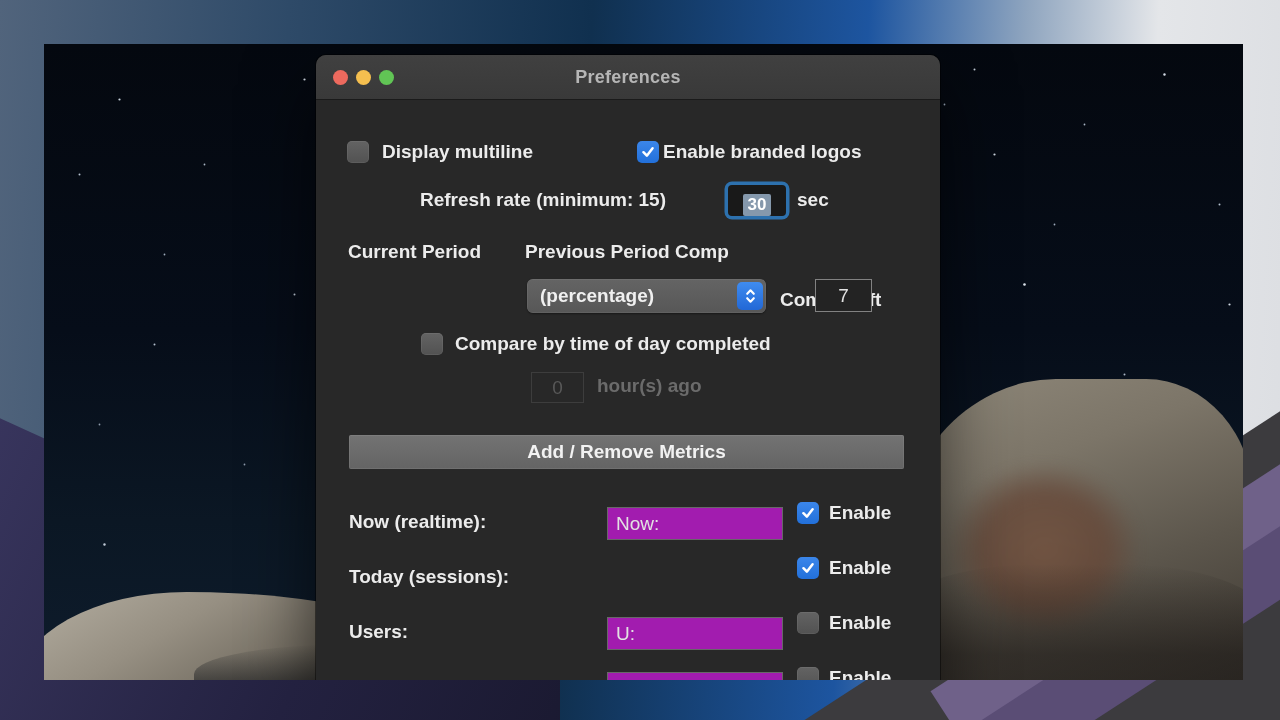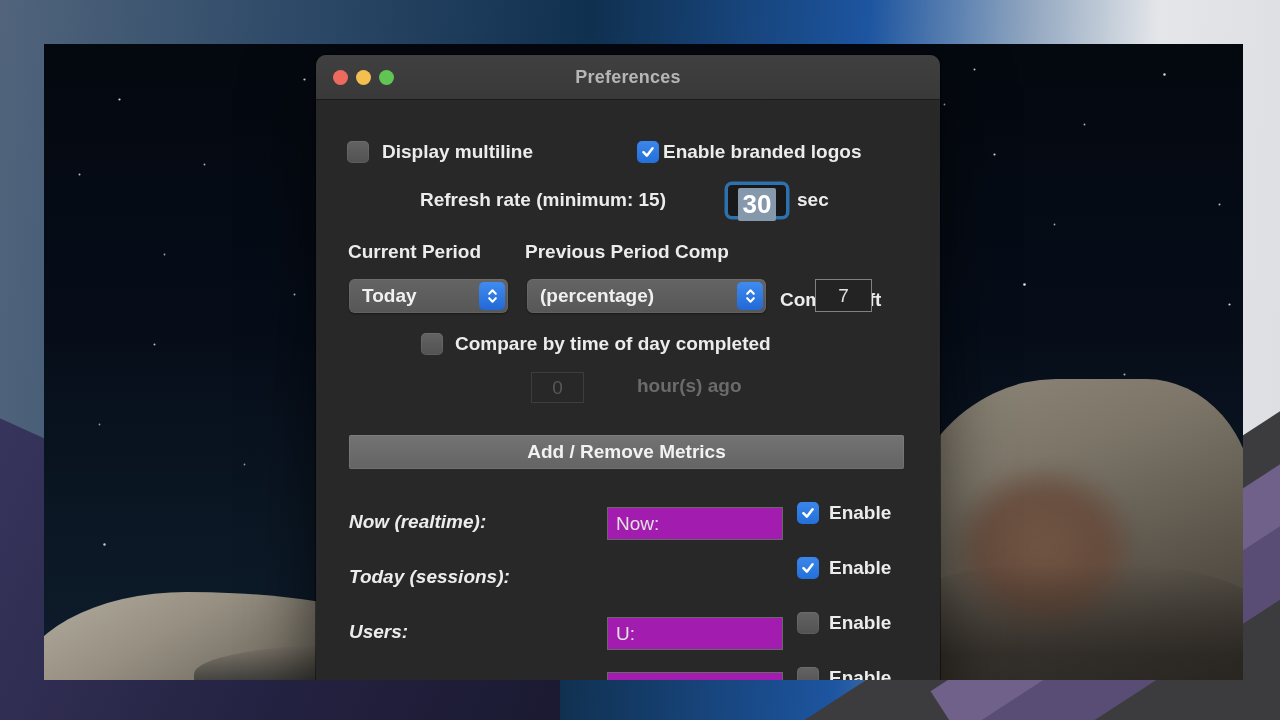--- a/index.html
+++ b/index.html
@@ -66,35 +66,35 @@
   .cb.checked { background:linear-gradient(180deg,#3b86ea,#2270da); box-shadow:none; }
   .cb.checked svg { display:block; }
 
   .field { position:absolute; background:#a21caf; border:1px solid #686868; color:#e2e2e2;
     font-family:"Liberation Sans",sans-serif; font-size:19px; font-weight:500; outline:none; }
   .field.center { text-align:center; }
   .field.disabled { background:#282828; border-color:#3d3d3d; color:#585858; }
 
   .focusfield { position:absolute; left:412px; top:130px; width:58px; height:31px; background:#191919;
     border-radius:4px; box-shadow:0 0 0 3.5px #2d71ae; display:flex; align-items:center; justify-content:center; }
-  .focusfield .sel { background:#8598ac; color:#ffffff; font-size:26px; font-weight:600; padding:1px 5px; border-radius:2px;margin-top:8px; }
+  .focusfield .sel { background:#8598ac; color:#ffffff; font-size:17px; font-weight:600; padding:1px 5px; border-radius:2px;margin-top:8px; }
 
   .popup { position:absolute; height:34px; background:linear-gradient(180deg,#646464,#575757);
     border-radius:6px; box-shadow:inset 0 0 0 .5px rgba(255,255,255,.12), 0 1px 2px rgba(0,0,0,.4); }
   .popup .ptext { position:absolute; left:13px; top:6px; font-size:19px; font-weight:600; color:#f0f0f0; }
   .popup .stepper { position:absolute; right:3px; top:3px; bottom:3px; width:26px; border-radius:5px;
     background:linear-gradient(180deg,#3f8cf0,#2268d6); display:flex; align-items:center; justify-content:center; }
 
   .bigbtn { position:absolute; left:33px; top:380px; width:555px; height:34px; border:none;
     background:linear-gradient(180deg,#737373,#646464); border-radius:2px; color:#f2f2f2;
     font-family:"Liberation Sans",sans-serif; font-size:19px; font-weight:600;
     box-shadow:inset 0 0 0 .5px rgba(255,255,255,.15); }
 
   .mrow { position:absolute; left:0; width:100%; height:42px; }
-  .mrow .mlabel { left:33px; top:9px;font-style:italic; }
+  .mrow .mlabel { left:33px; top:9px; }
   .mrow .mfield { left:291px; top:5px; width:176px; height:33px; padding:0 8px; }
   .mrow .cb { left:481px; top:0; }
   .mrow .mEnable { left:513px; top:0; line-height:22px; }
 </style>
 </head>
 <body>
 
 <div class="frame-indigo"></div>
 <div class="frame-gray"></div>
 <div class="frame-purple-dark"></div>
@@ -131,47 +131,38 @@
     <span class="lbl" style="left:104px; top:134px;">Refresh rate (minimum: 15)</span>
     <div class="focusfield">
       <span class="sel">30</span>
     </div>
     <span class="lbl" style="left:481px; top:134px;">sec</span>
 
     <span class="lbl" style="left:32px; top:186px;">Current Period</span>
     <span class="lbl" style="left:209px; top:186px;">Previous Period Comp</span>
     <span class="lbl" style="left:464px; top:202px;margin-top:32px;">Comp Shift</span>
 
-    <div class="popup" style="left:33px; top:224px; width:159px;">
-      <span class="ptext">Today</span>
-      <span class="stepper">
-        <svg width="11" height="18" viewBox="0 0 10 16">
-            <path d="M2 6 L5 2.8 L8 6" stroke="#fff" stroke-width="1.9" fill="none" stroke-linecap="round" stroke-linejoin="round"></path>
-            <path d="M2 10 L5 13.2 L8 10" stroke="#fff" stroke-width="1.9" fill="none" stroke-linecap="round" stroke-linejoin="round"></path>
-          </svg>
-      </span>
-    </div>
     <div class="popup" style="left:211px; top:224px; width:239px;padding-left:16px;">
       <span class="ptext">(percentage)</span>
       <span class="stepper">
         <svg width="11" height="18" viewBox="0 0 10 16">
             <path d="M2 6 L5 2.8 L8 6" stroke="#fff" stroke-width="1.9" fill="none" stroke-linecap="round" stroke-linejoin="round"></path>
             <path d="M2 10 L5 13.2 L8 10" stroke="#fff" stroke-width="1.9" fill="none" stroke-linecap="round" stroke-linejoin="round"></path>
           </svg>
       </span>
     </div>
     <input class="field center" style="left: 499px; top: 224px; width: 57px; height: 33px; border-color: rgb(130, 130, 130); background: rgb(35, 35, 35);" value="7">
 
     <span class="cb" style="left:105px; top:278px;">
       
     </span>
     <span class="lbl" style="left:139px; top:278px;">Compare by time of day completed</span>
 
     <input class="field center disabled" style="left: 215px; top: 317px; width: 53px; height: 31px;" disabled="" value="0">
-    <span class="lbl" style="left:281px; top:320px; color:#6b6b6b;margin-left:40px;">hour(s) ago</span>
+    <span class="lbl" style="left:281px; top:320px; color:#6b6b6b;">hour(s) ago</span>
 
     <button class="bigbtn">Add / Remove Metrics</button>
 
     <div class="mrow" style="top:447px;">
       <span class="lbl mlabel">Now (realtime):</span>
       <input class="field mfield" value="Now:" style="">
       <span class="cb checked">
         <svg width="16" height="16" viewBox="0 0 14 14">
             <path d="M3 7.2 L6 10.2 L11 3.8" stroke="#fff" stroke-width="2.2" fill="none" stroke-linecap="round" stroke-linejoin="round"></path>
           </svg>

